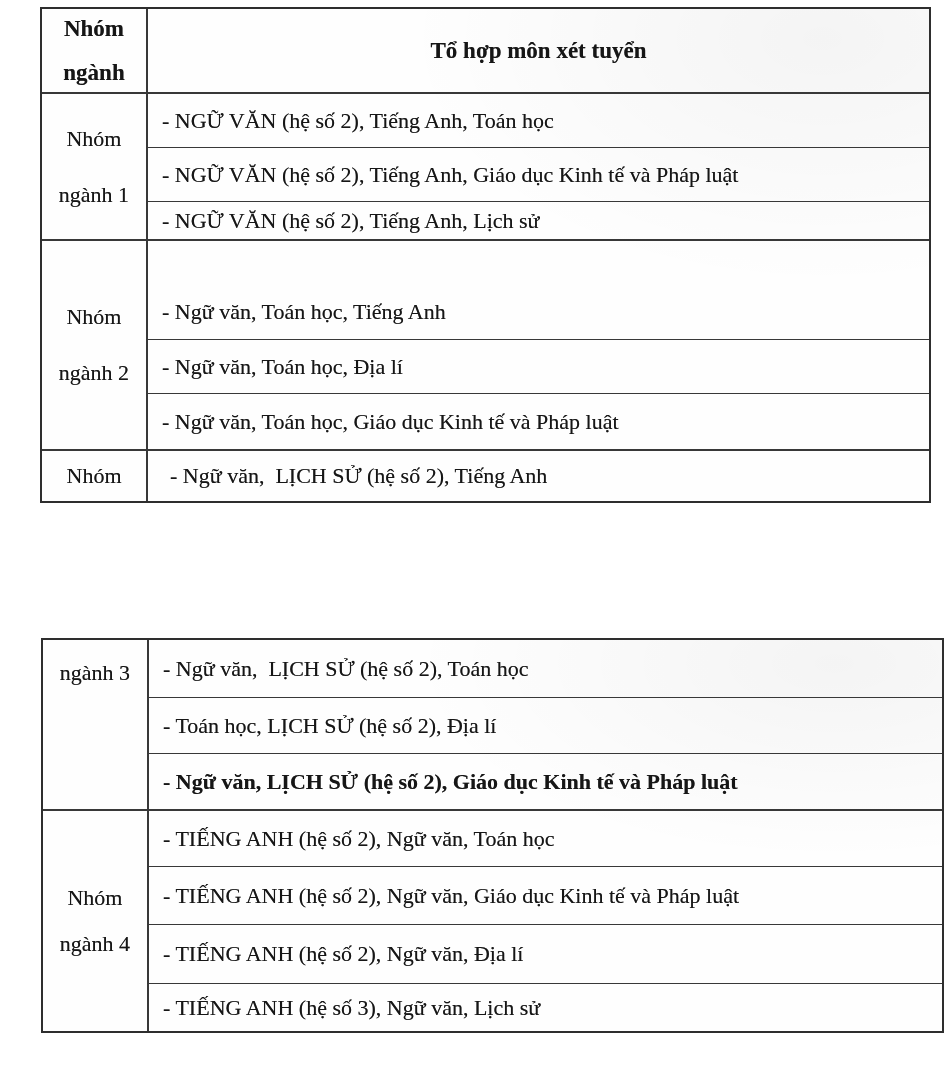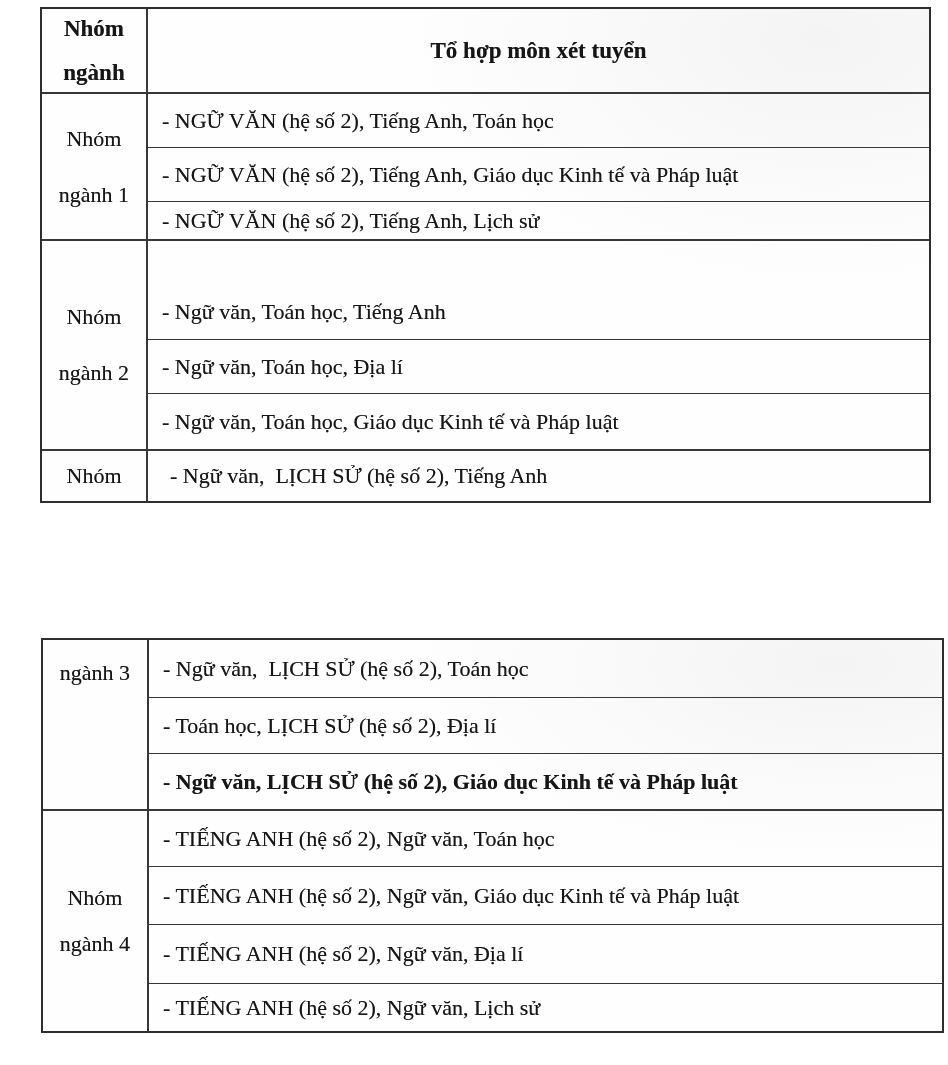--- a/index.html
+++ b/index.html
@@ -124,19 +124,19 @@
       </div>
     </div>
 
     <div class="trow group">
       <div class="label-cell lh-mid">Nhóm
 ngành 4</div>
       <div class="rows">
         <div class="combo-row" style="height:55px;">- TIẾNG ANH (hệ số 2), Ngữ văn, Toán học</div>
         <div class="combo-row" style="height:58px;">- TIẾNG ANH (hệ số 2), Ngữ văn, Giáo dục Kinh tế và Pháp luật</div>
         <div class="combo-row" style="height:59px;">- TIẾNG ANH (hệ số 2), Ngữ văn, Địa lí</div>
-        <div class="combo-row" style="height:48px;">- TIẾNG ANH (hệ số 2), Ngữ văn, Lịch sử</div>
+        <div class="combo-row" style="height:48px;">- TIẾNG ANH (hệ số 3), Ngữ văn, Lịch sử</div>
       </div>
     </div>
 
   </div>
 
 </div>
 
 </body></html>

